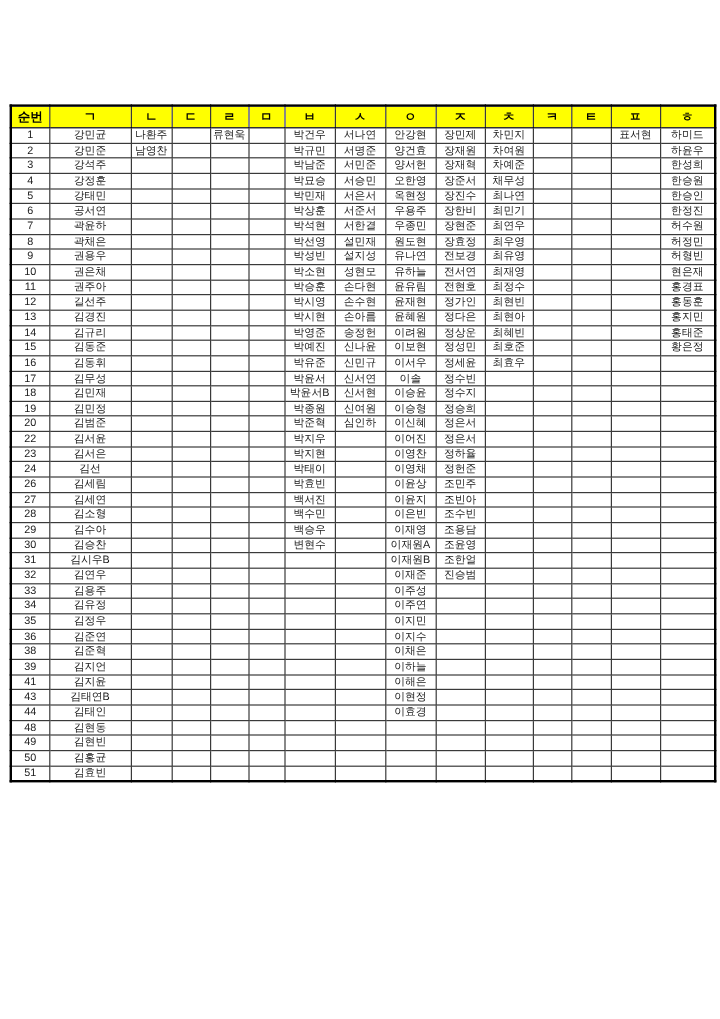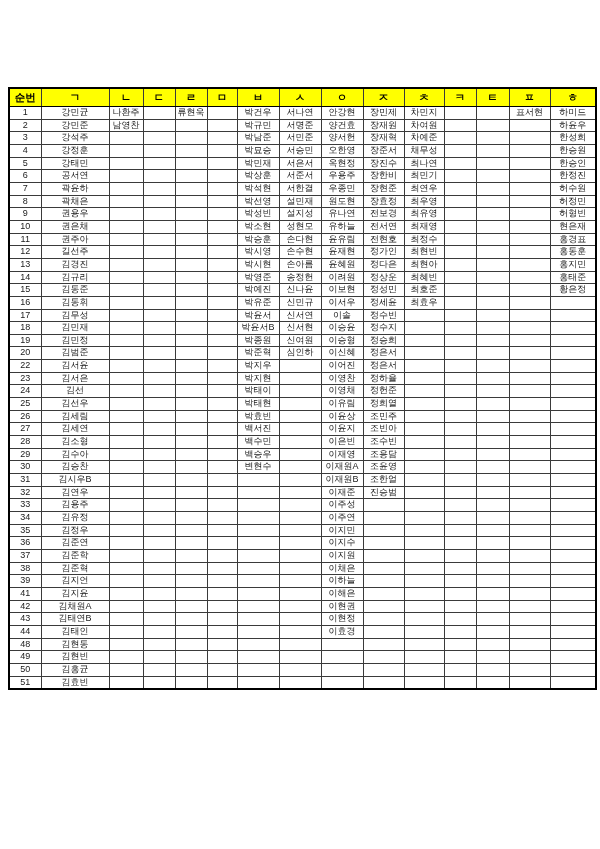--- a/index.html
+++ b/index.html
@@ -460,37 +460,20 @@
           <td></td>
           <td>이영채</td>
           <td>정헌준</td>
           <td></td>
           <td></td>
           <td></td>
           <td></td>
           <td></td>
         </tr>
         <tr>
-          <td>25</td>
-          <td>김선우</td>
-          <td></td>
-          <td></td>
-          <td></td>
-          <td></td>
-          <td>박태현</td>
-          <td></td>
-          <td>이유림</td>
-          <td>정희열</td>
-          <td></td>
-          <td></td>
-          <td></td>
-          <td></td>
-          <td></td>
-        </tr>
-        <tr>
           <td>26</td>
           <td>김세림</td>
           <td></td>
           <td></td>
           <td></td>
           <td></td>
           <td>박효빈</td>
           <td></td>
           <td>이윤상</td>
           <td>조민주</td>
@@ -664,37 +647,20 @@
           <td></td>
           <td>이지수</td>
           <td></td>
           <td></td>
           <td></td>
           <td></td>
           <td></td>
           <td></td>
         </tr>
         <tr>
-          <td>37</td>
-          <td>김준학</td>
-          <td></td>
-          <td></td>
-          <td></td>
-          <td></td>
-          <td></td>
-          <td></td>
-          <td>이지원</td>
-          <td></td>
-          <td></td>
-          <td></td>
-          <td></td>
-          <td></td>
-          <td></td>
-        </tr>
-        <tr>
           <td>38</td>
           <td>김준혁</td>
           <td></td>
           <td></td>
           <td></td>
           <td></td>
           <td></td>
           <td></td>
           <td>이채은</td>
           <td></td>
@@ -724,37 +690,20 @@
         <tr>
           <td>41</td>
           <td>김지윤</td>
           <td></td>
           <td></td>
           <td></td>
           <td></td>
           <td></td>
           <td></td>
           <td>이해은</td>
-          <td></td>
-          <td></td>
-          <td></td>
-          <td></td>
-          <td></td>
-          <td></td>
-        </tr>
-        <tr>
-          <td>42</td>
-          <td>김채원A</td>
-          <td></td>
-          <td></td>
-          <td></td>
-          <td></td>
-          <td></td>
-          <td></td>
-          <td>이현권</td>
           <td></td>
           <td></td>
           <td></td>
           <td></td>
           <td></td>
           <td></td>
         </tr>
         <tr>
           <td>43</td>
           <td>김태연B</td>

